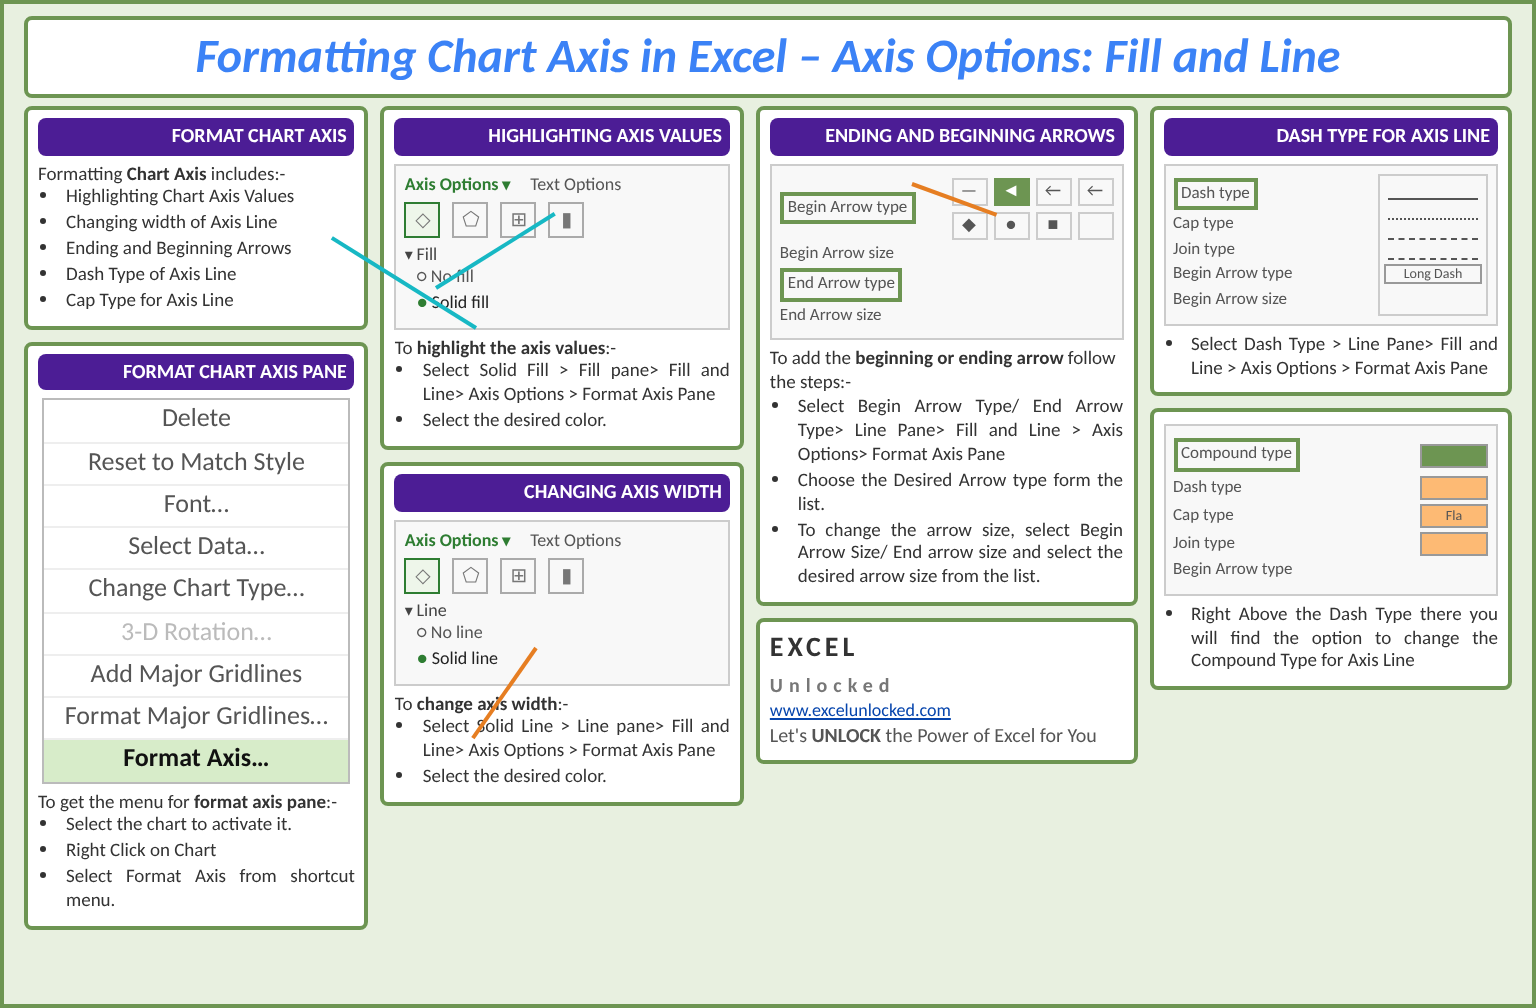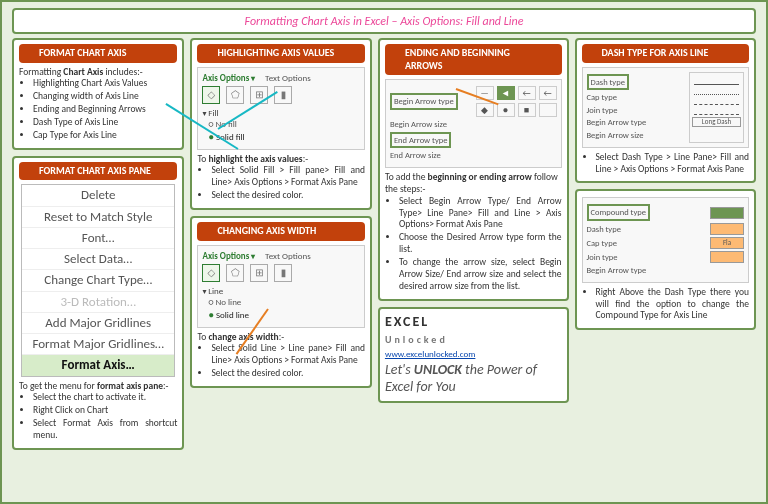--- a/index.html
+++ b/index.html
@@ -15,44 +15,44 @@
     border: 2px solid #6d9552;
   }
   .title-bar {
     margin: 6px 10px 4px 10px;
     background: #fff;
     border: 2px solid #6d9552;
     border-radius: 4px;
     text-align: center;
     padding: 4px 0;
   }
-  .title-bar h1 { font-size: 12px; font-weight: normal; color: #ec4899; font-style: italic; }
+  .title-bar h1 { font-size: 24px; font-weight: bold; color: #3b82f6; font-style: italic; }
   .grid {
     display: flex;
     gap: 6px;
     padding: 0 10px 6px 10px;
   }
   .col { flex: 1; display: flex; flex-direction: column; gap: 6px; }
   .col1 { flex: 0.95; }
   .col3 { flex: 1.05; }
   .card {
     background: #fff;
     border: 2px solid #6d9552;
     border-radius: 4px;
     padding: 4px 5px 5px 5px;
     font-size: 9.5px;
     line-height: 1.25;
   }
   .header-chip {
-    background: #c2410c;
+    background: #4c1d95;
     color: #fff;
     font-weight: bold;
-    text-align: left;
+    text-align: right;
     border-radius: 4px;
-    padding: 3px 20px;
+    padding: 3px 4px;
     font-size: 10px;
     margin-bottom: 4px;
   }
   .card ul { padding-left: 14px; }
   .card li { margin-bottom: 1px; text-align: justify; }
   .screenshot {
     border: 1px solid #ccc;
     background: #f8f8f8;
     margin: 2px 0 4px 0;
     padding: 4px;
@@ -82,21 +82,21 @@
   .row-pair { display:flex; justify-content:space-between; align-items:center; margin:2px 0; font-size:8.5px;}
   .row-pair .samplebox { width: 34px; height: 12px; border:1px solid #999; display:flex; align-items:center; justify-content:center; font-size:7px; background:#fdba74;}
   .arrow-grid { display:grid; grid-template-columns: repeat(4, 18px); gap:3px; margin-left:auto;}
   .arrow-grid span { width:18px;height:14px; border:1px solid #ccc; display:flex;align-items:center;justify-content:center; font-size:9px;}
   .arrow-grid span.big { background:#6d9552; color:#fff; border-color:#6d9552;}
   .highlight-box { border:2px solid #6d9552; padding:1px 2px; display:inline-block;}
   .footer-card { }
   .footer-logo { font-size: 14px; font-weight:bold; letter-spacing:2px;}
   .footer-logo .gray { color:#777;}
   .footer-link { color:#0645ad; text-decoration:underline; font-size:9px;}
-  .footer-tag { font-style:italic; font-size:14px; color:#555;}
+  .footer-tag { font-size:10px; color:#555;}
   .dash-samples div { border-bottom:1px dashed #555; height:8px; margin:3px 50px 3px 10px;}
   .dash-samples .solid { border-bottom-style: solid;}
   .dash-samples .dotted { border-bottom-style: dotted;}
   .teal-line { position:absolute; background:#17b8c4; height:2px; transform-origin:left center;}
   .orange-line { position:absolute; background:#e67e22; height:2px; transform-origin:left center;}
   b { font-weight:bold; }
 </style>
 </head>
 <body>
 

